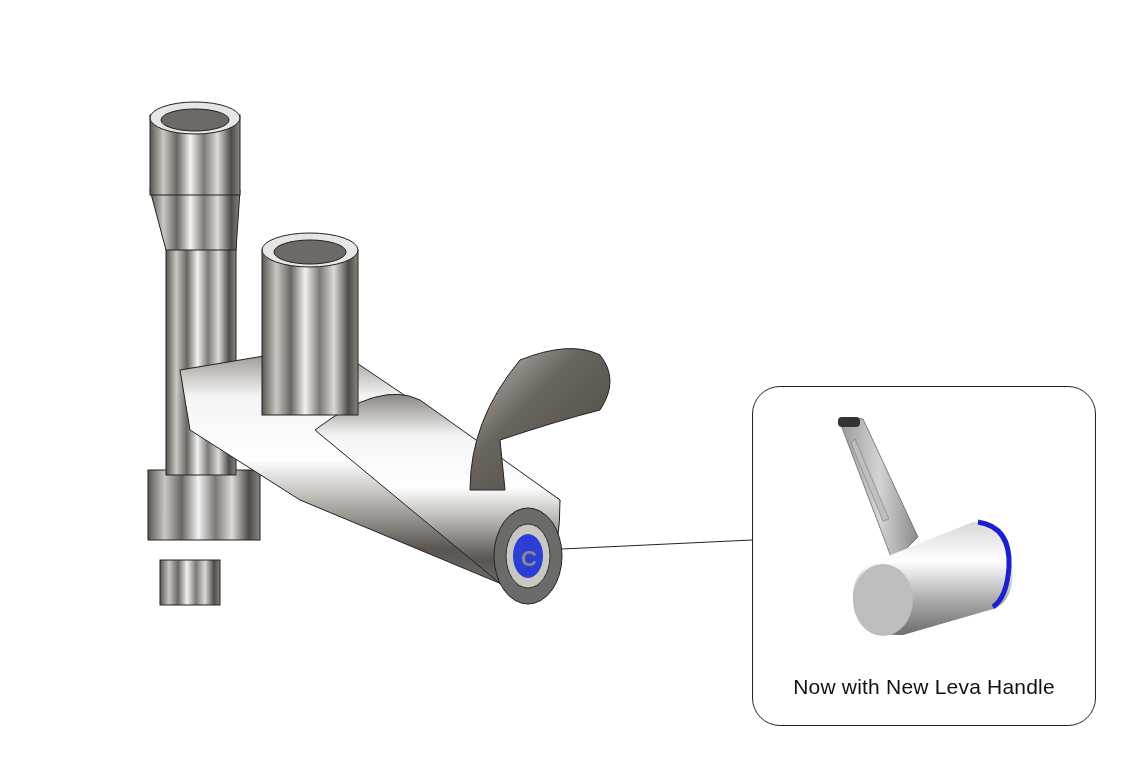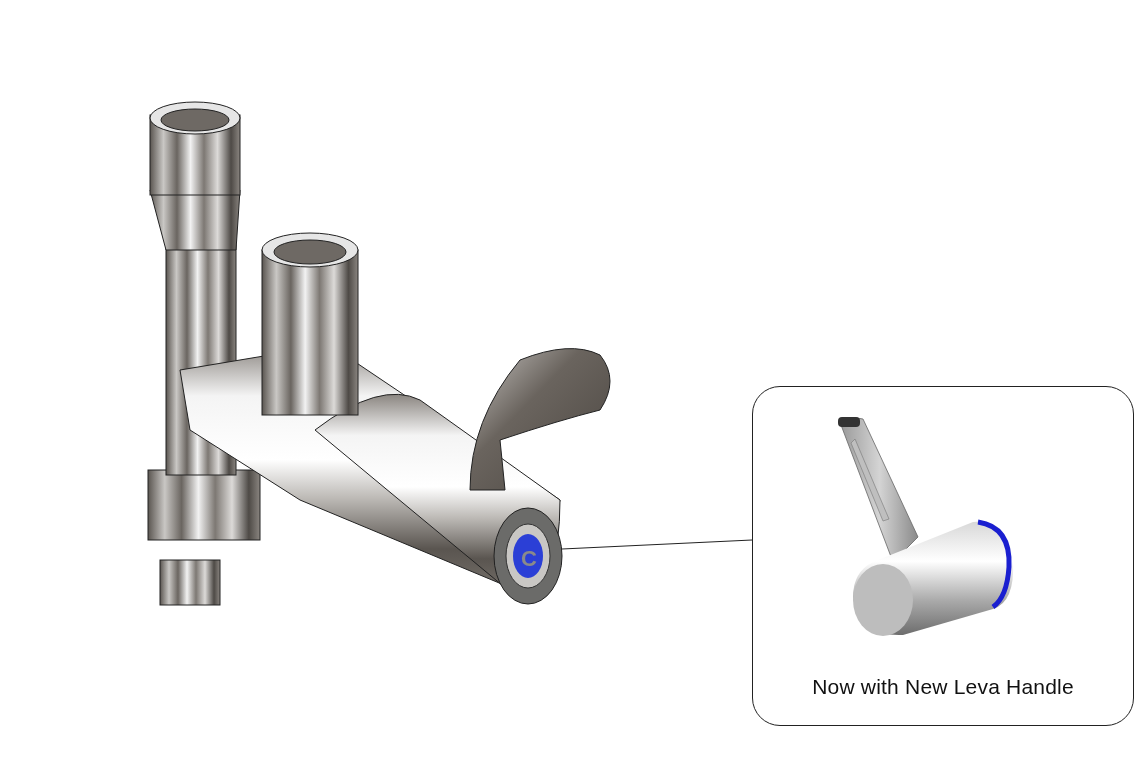--- a/index.html
+++ b/index.html
@@ -1,18 +1,18 @@
 <!DOCTYPE html>
 <html><head>
 <meta charset="utf-8">
 <style>
   html,body{margin:0;padding:0;background:#fff;}
   body{width:1140px;height:760px;position:relative;overflow:hidden;font-family:"Liberation Sans",sans-serif;}
   .scene{position:absolute;left:0;top:0;width:1140px;height:760px;}
-  .callout{position:absolute;left:752px;top:386px;width:382px;height:340px;border:1.5px solid #222;border-radius:28px;background:#fff;box-sizing:border-box;}
+  .callout{position:absolute;left:752px;top:386px;width:344px;height:340px;border:1.5px solid #222;border-radius:28px;background:#fff;box-sizing:border-box;}
   .caption{position:absolute;left:0;right:0;top:288px;text-align:center;font-size:21px;color:#111;letter-spacing:0.2px;}
 </style>
 </head>
 <body>
 
 <svg class="scene" width="1140" height="760" viewBox="0 0 1140 760">
   <defs>
     <linearGradient id="chromeV" x1="0" x2="1" y1="0" y2="0">
       <stop offset="0" stop-color="#5a5550"></stop>
       <stop offset="0.15" stop-color="#c9c7c4"></stop>

